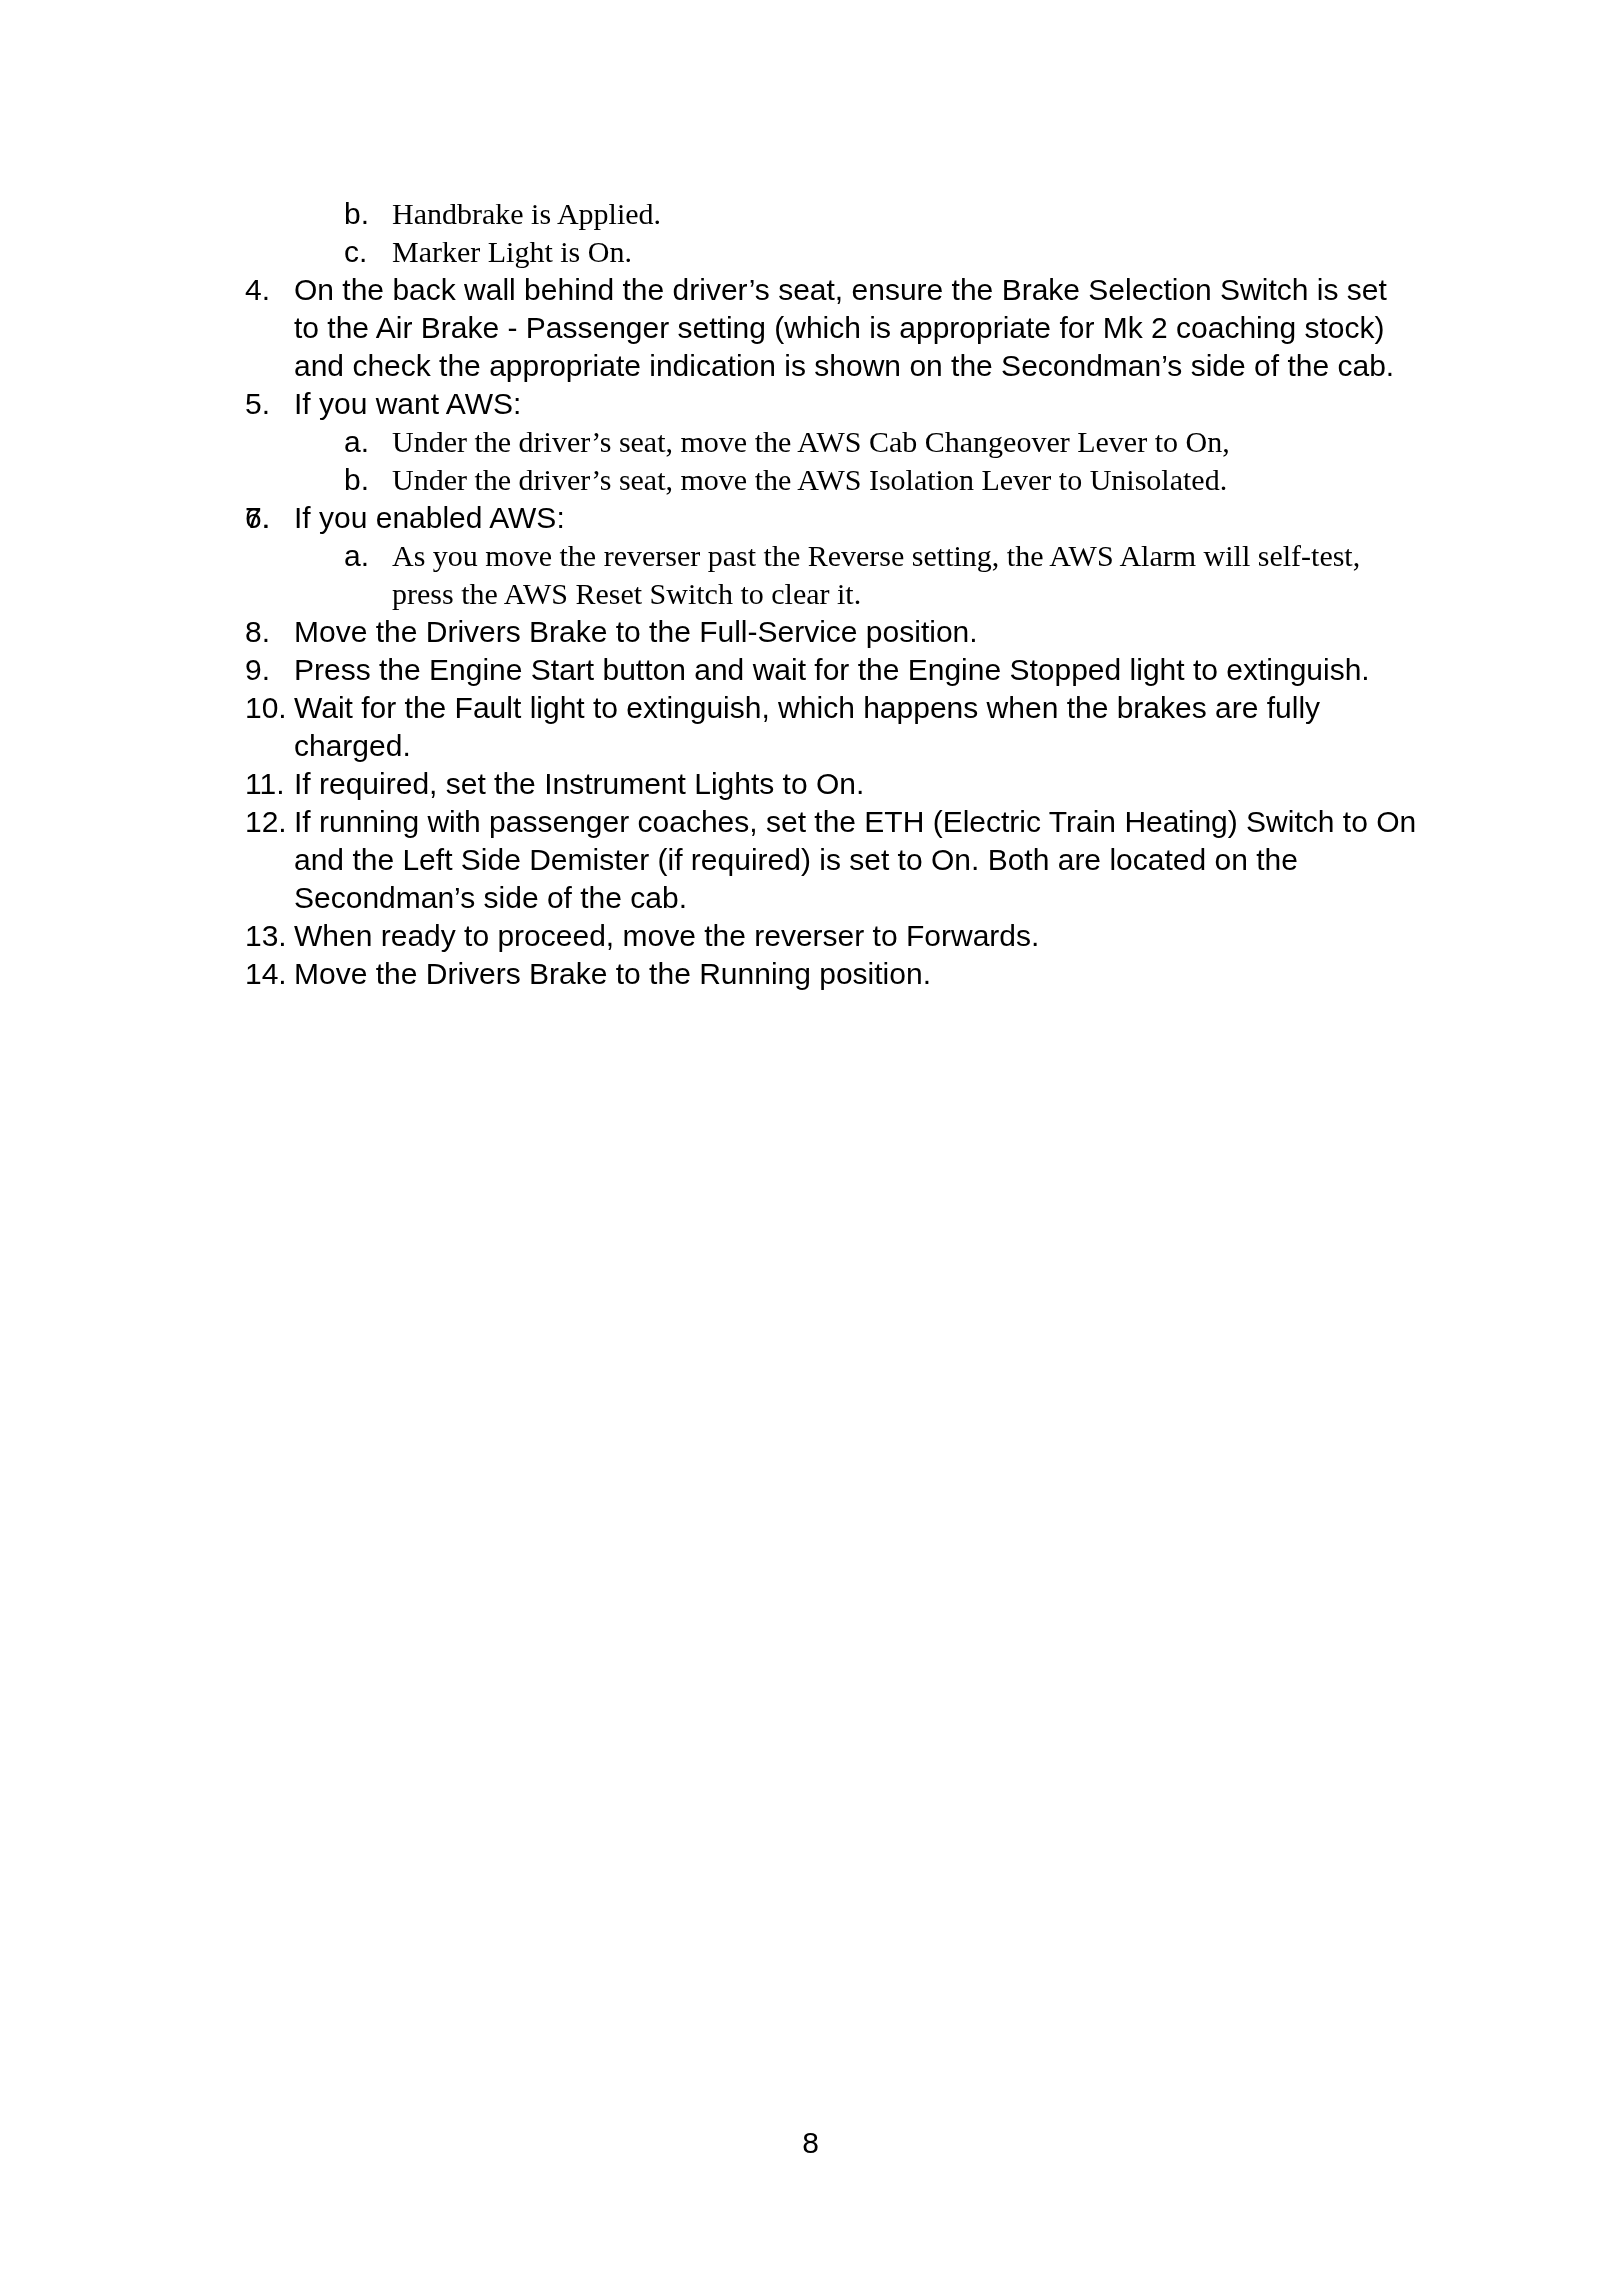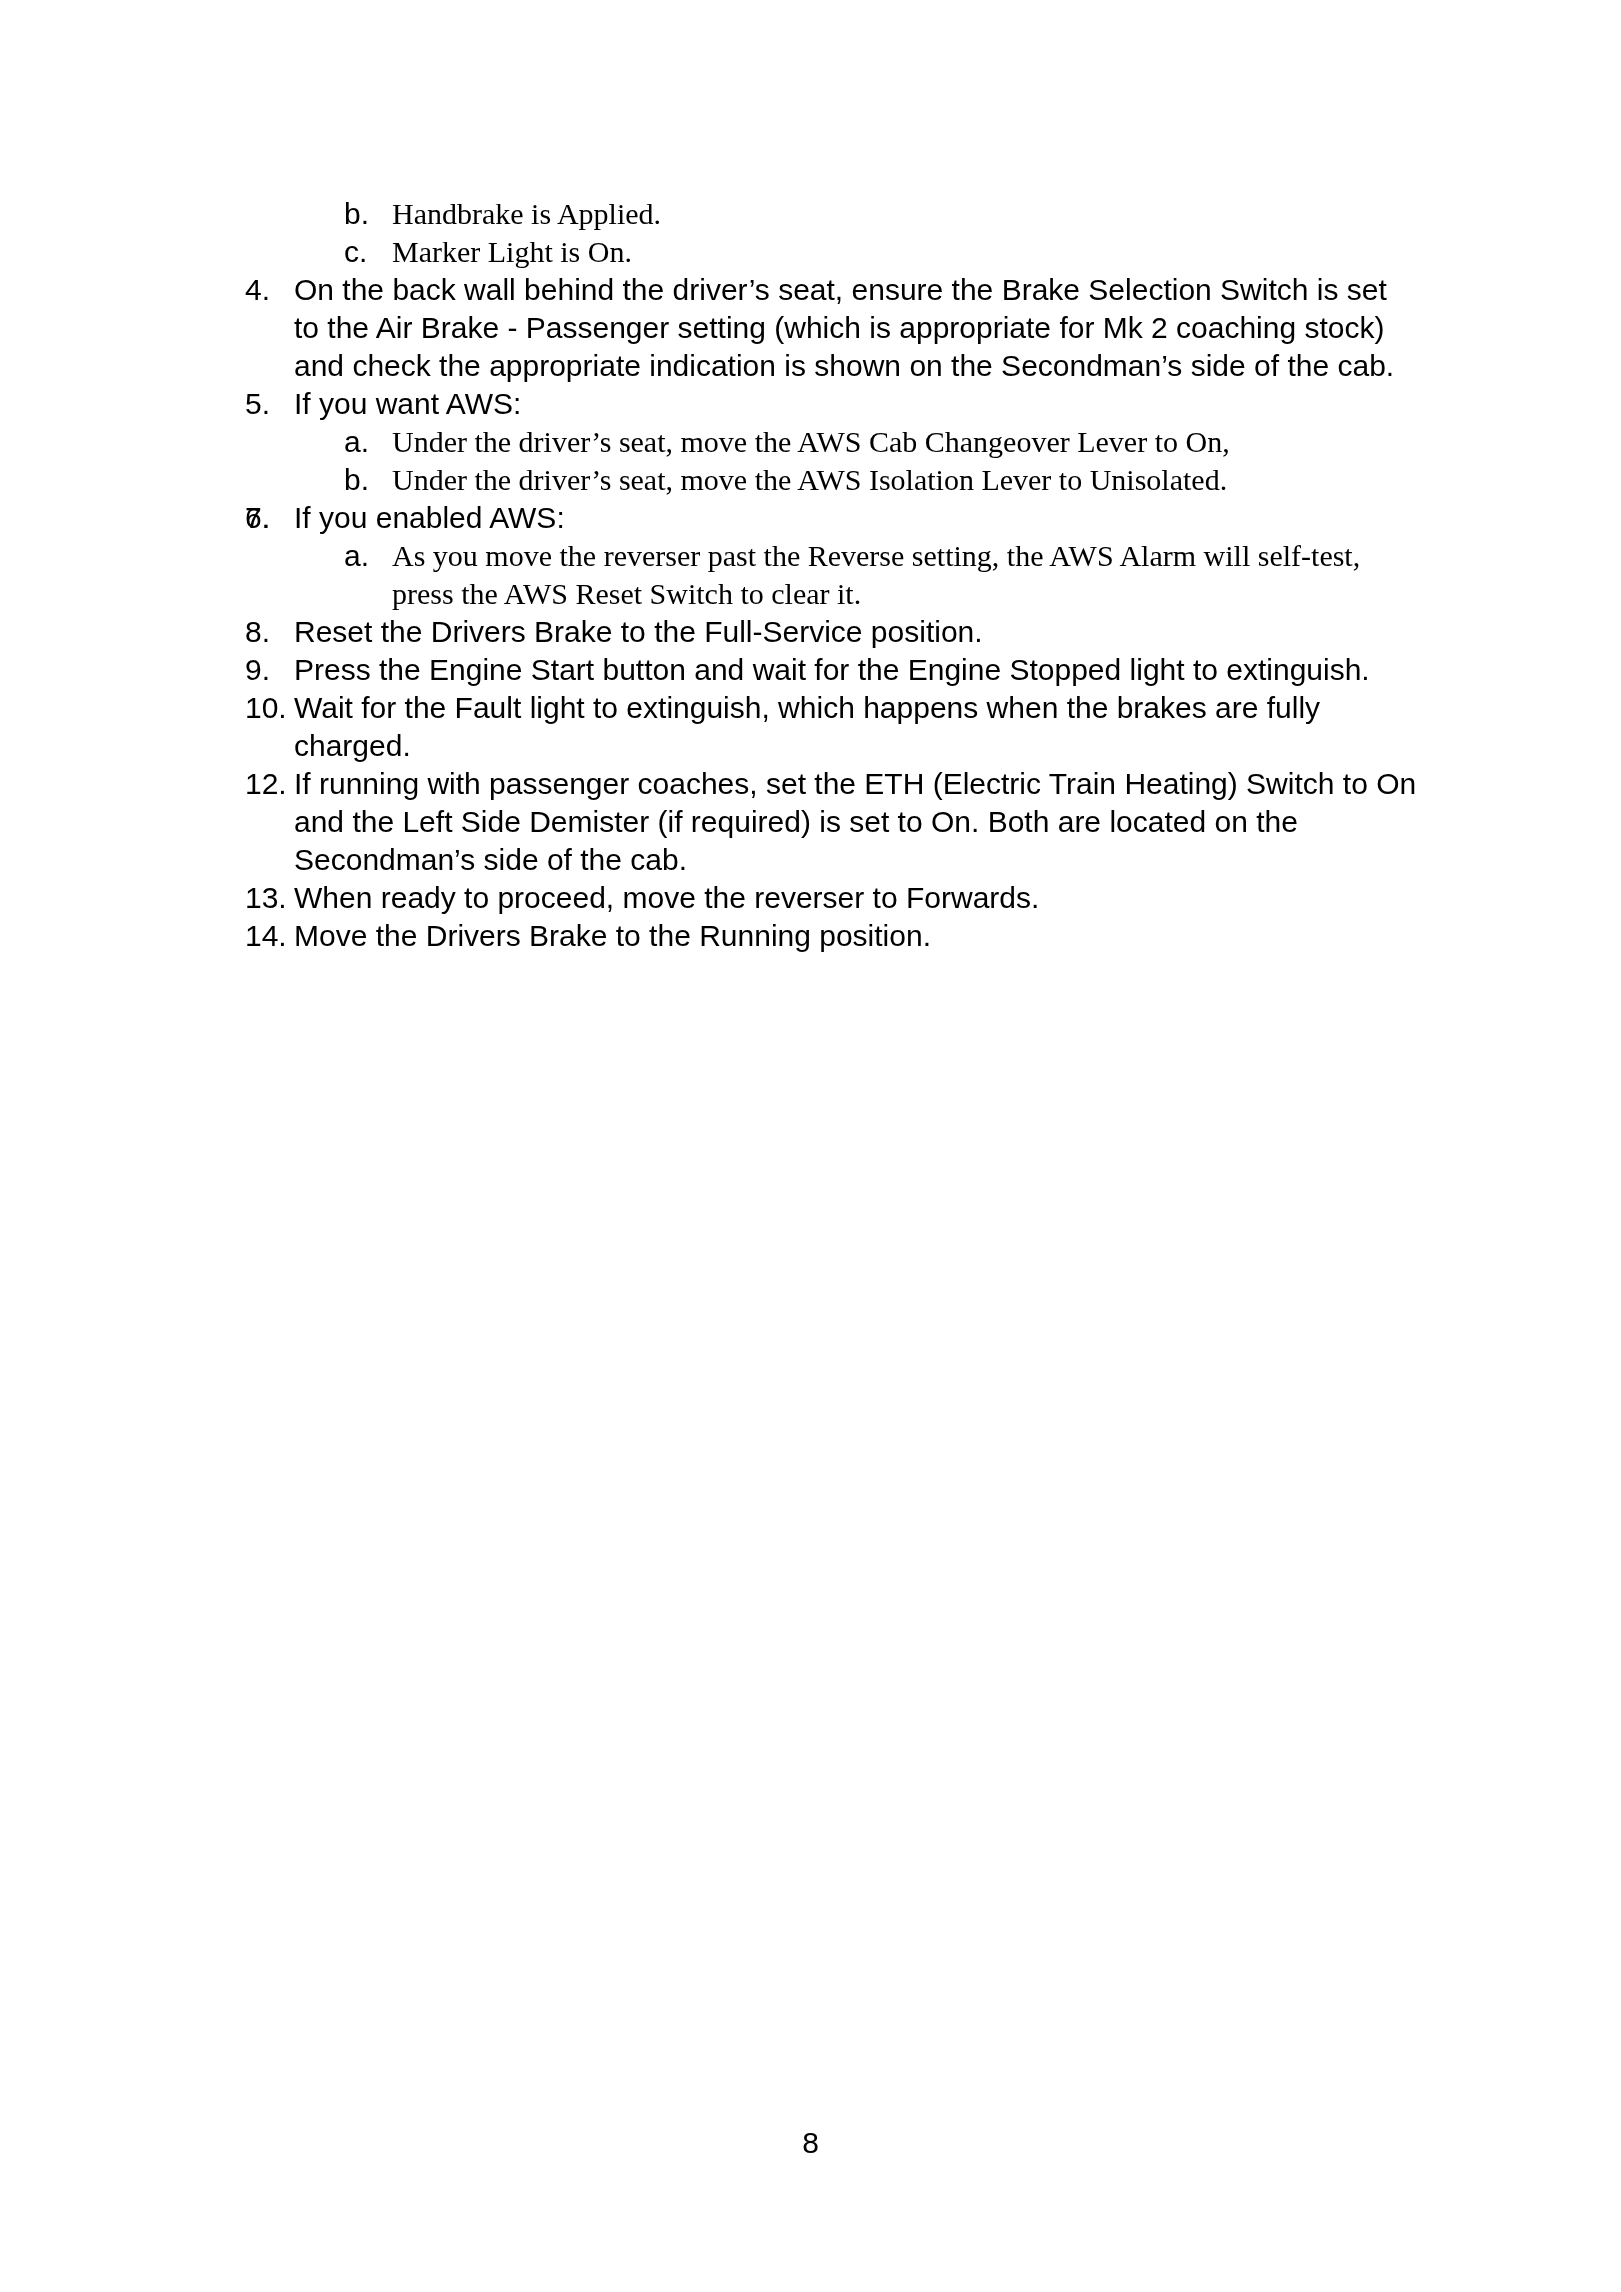--- a/index.html
+++ b/index.html
@@ -73,29 +73,33 @@
       <div class="li level0">
         <span class="marker">7.</span>
         <div class="text">If you enabled AWS:</div>
       </div>
       <div class="li level1">
         <span class="marker">a.</span>
         <div class="text">As you move the reverser past the Reverse setting, the AWS Alarm will self-test, press the AWS Reset Switch to clear it.</div>
       </div>
       <div class="li level0">
         <span class="marker">8.</span>
-        <div class="text">Reset the Drivers Brake to the Full-Service position.</div>
+        <div class="text">Move the Drivers Brake to the Full-Service position.</div>
       </div>
       <div class="li level0">
         <span class="marker">9.</span>
         <div class="text">Press the Engine Start button and wait for the Engine Stopped light to extinguish.</div>
       </div>
       <div class="li level0">
         <span class="marker">10.</span>
         <div class="text">Wait for the Fault light to extinguish, which happens when the brakes are fully charged.</div>
+      </div>
+      <div class="li level0">
+        <span class="marker">11.</span>
+        <div class="text">If required, set the Instrument Lights to On.</div>
       </div>
       <div class="li level0">
         <span class="marker">12.</span>
         <div class="text">If running with passenger coaches, set the ETH (Electric Train Heating) Switch to On and the Left Side Demister (if required) is set to On. Both are located on the Secondman’s side of the cab.</div>
       </div>
       <div class="li level0">
         <span class="marker">13.</span>
         <div class="text">When ready to proceed, move the reverser to Forwards.</div>
       </div>
       <div class="li level0">

